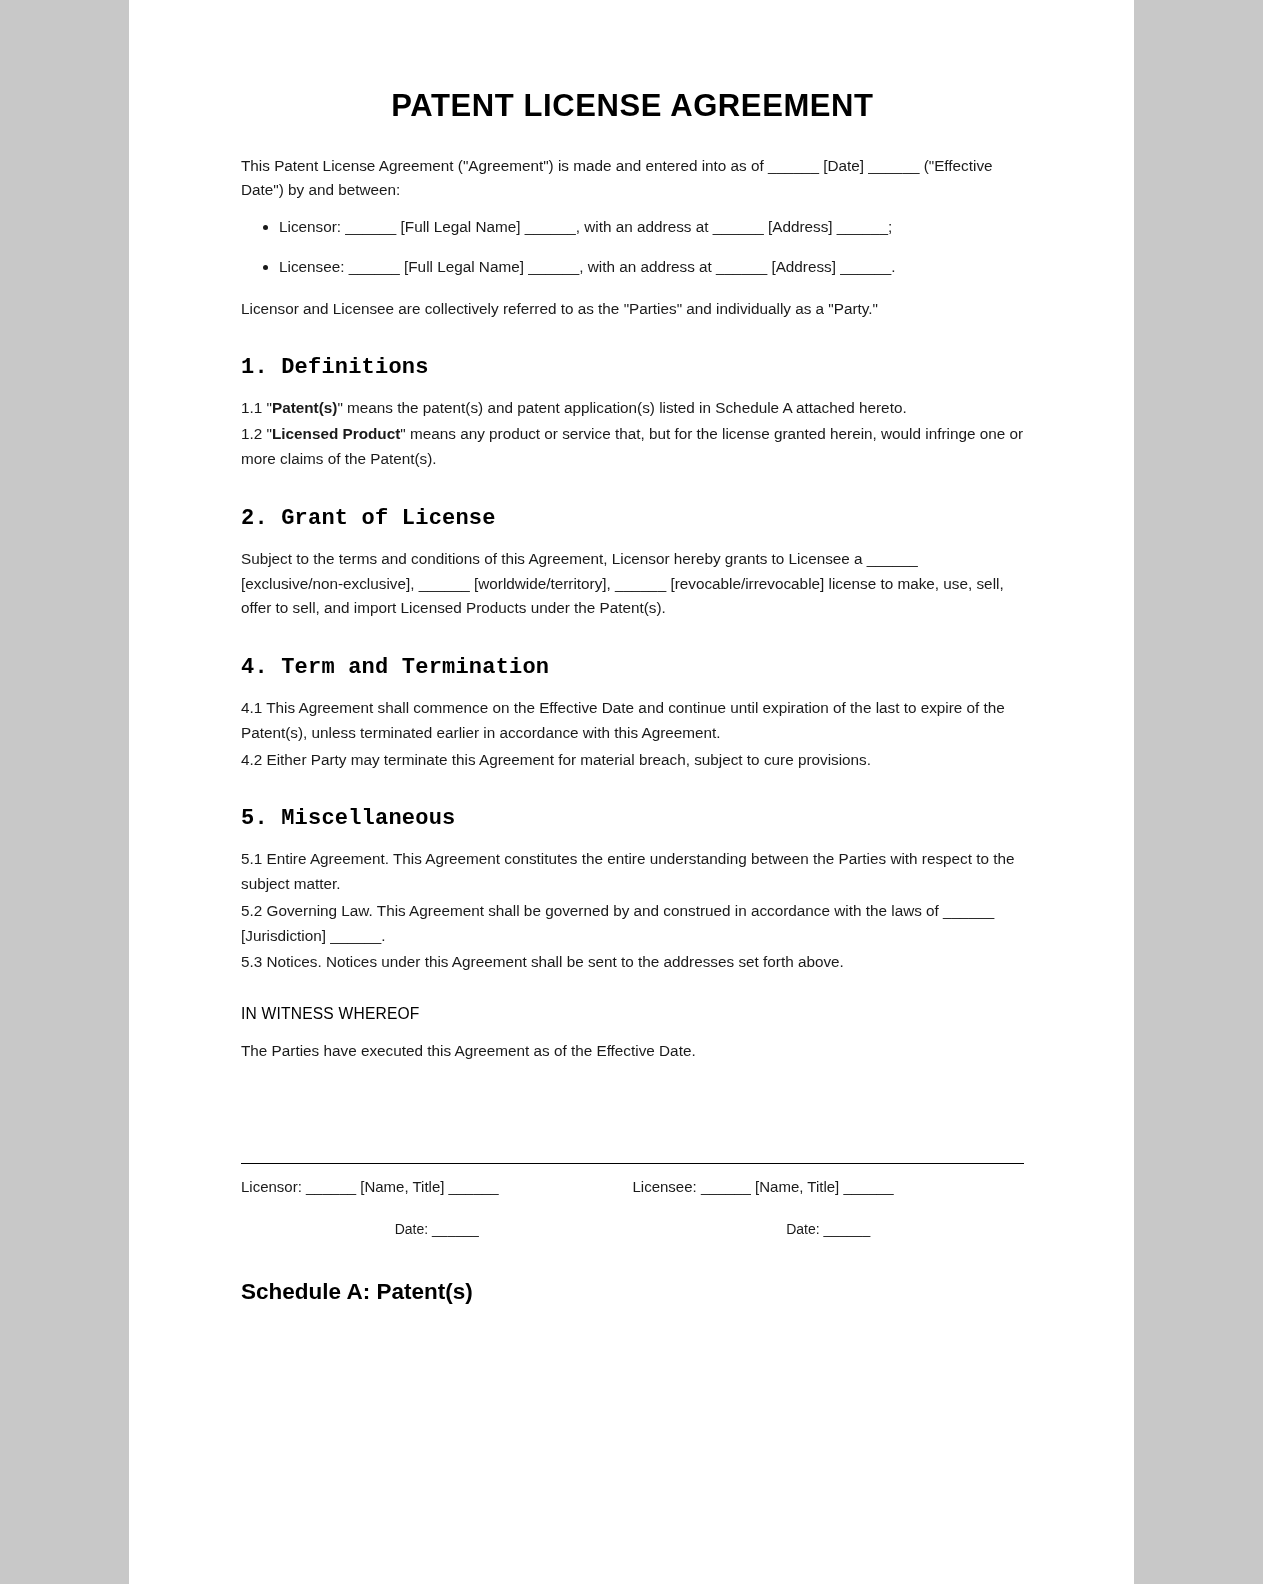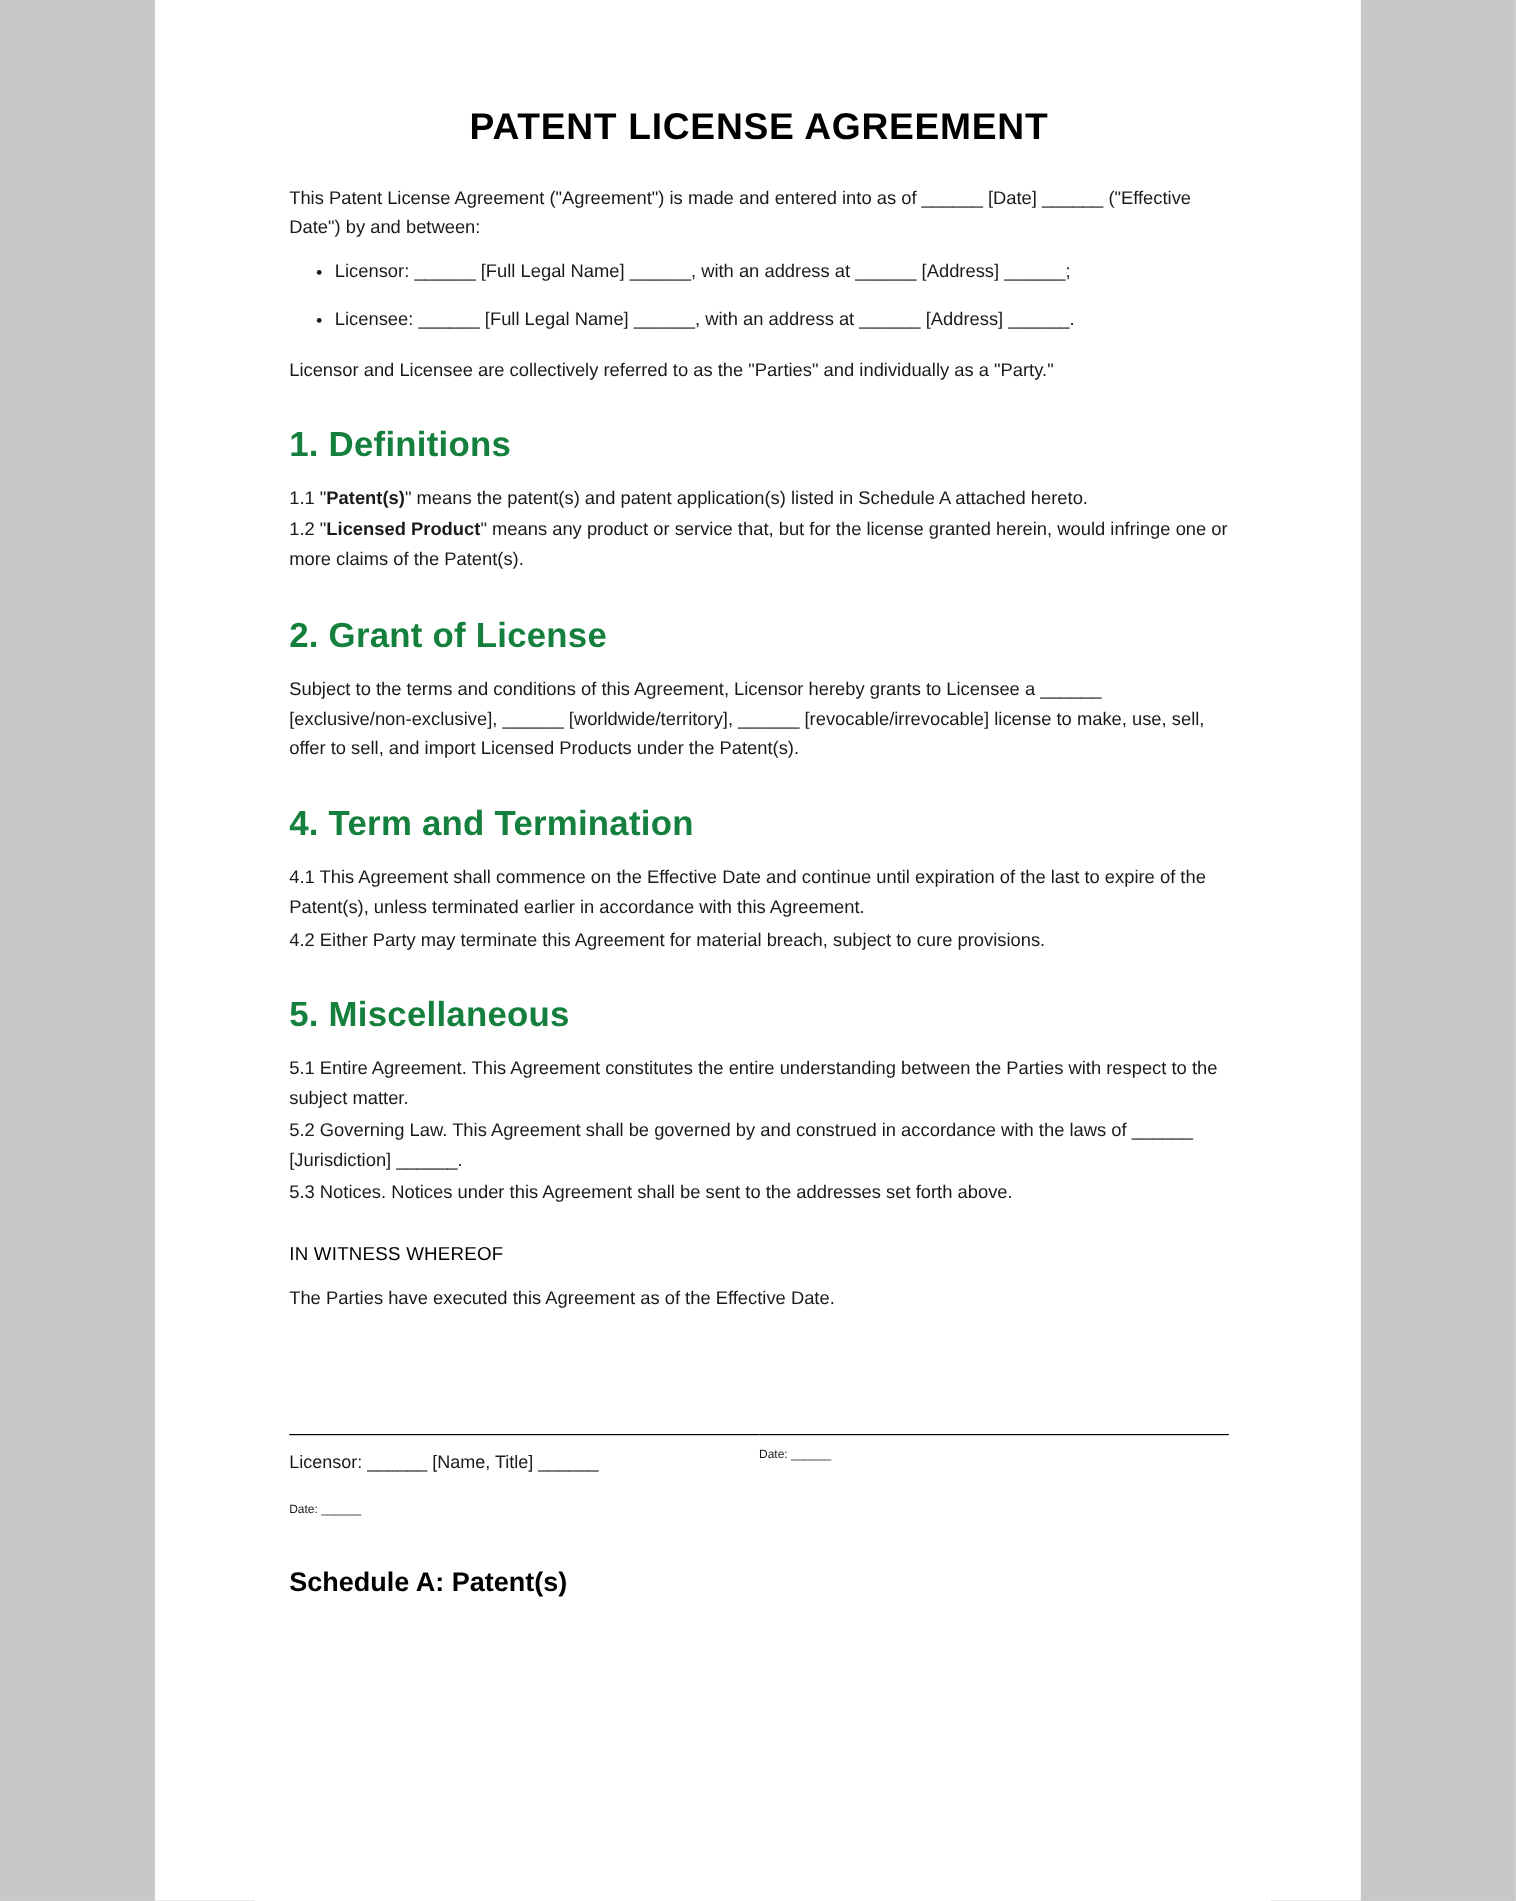--- a/index.html
+++ b/index.html
@@ -42,25 +42,26 @@
   .party-list li {
     font-size: 15.3px;
     line-height: 1.55;
     color: #1a1a1a;
     margin-bottom: 16px;
   }
   .party-list li b {
     font-weight: normal;
   }
   h2.section {
-    font-size: 29px;
+    font-size: 22px;
     font-weight: bold;
-    color: #15803d;
+    color: #000000;
     margin: 34px 0 16px 0;
     letter-spacing: 0.2px;
+    font-family: Liberation Mono, monospace;
   }
   .clause {
     font-size: 15.3px;
     line-height: 1.62;
     color: #1a1a1a;
     margin: 0 0 2px 0;
   }
   .blk {
     margin-bottom: 16px;
   }
@@ -84,23 +85,24 @@
     height: 1px;
     margin-bottom: 10px;
   }
   .sig-text {
     font-size: 15px;
     color: #1a1a1a;
     line-height: 1.6;
     margin: 0 0 22px 0;
   }
   .sig-date {
-    font-size: 10px;
+    font-size: 14px;
     color: #1a1a1a;
     margin: 0;
+    text-align: center;
   }
   h2.schedule {
     font-size: 22.5px;
     font-weight: bold;
     color: #000;
     margin: 42px 0 0 0;
   }
   b { font-weight: bold; }
 </style>
 </head>
@@ -148,19 +150,20 @@
   <p class="para">The Parties have executed this Agreement as of the Effective Date.</p>
 
   <div class="sig-area">
     <div class="sig-col">
       <div class="sig-line"></div>
       <p class="sig-text">Licensor: ______ [Name, Title] ______</p>
       <p class="sig-date">Date: ______</p>
     </div>
     <div class="sig-col">
       <div class="sig-line"></div>
+      <p class="sig-text">Licensee: ______ [Name, Title] ______</p>
       <p class="sig-date">Date: ______</p>
     </div>
   </div>
 
   <h2 class="schedule">Schedule A: Patent(s)</h2>
 
 </div>
 
 </body></html>

